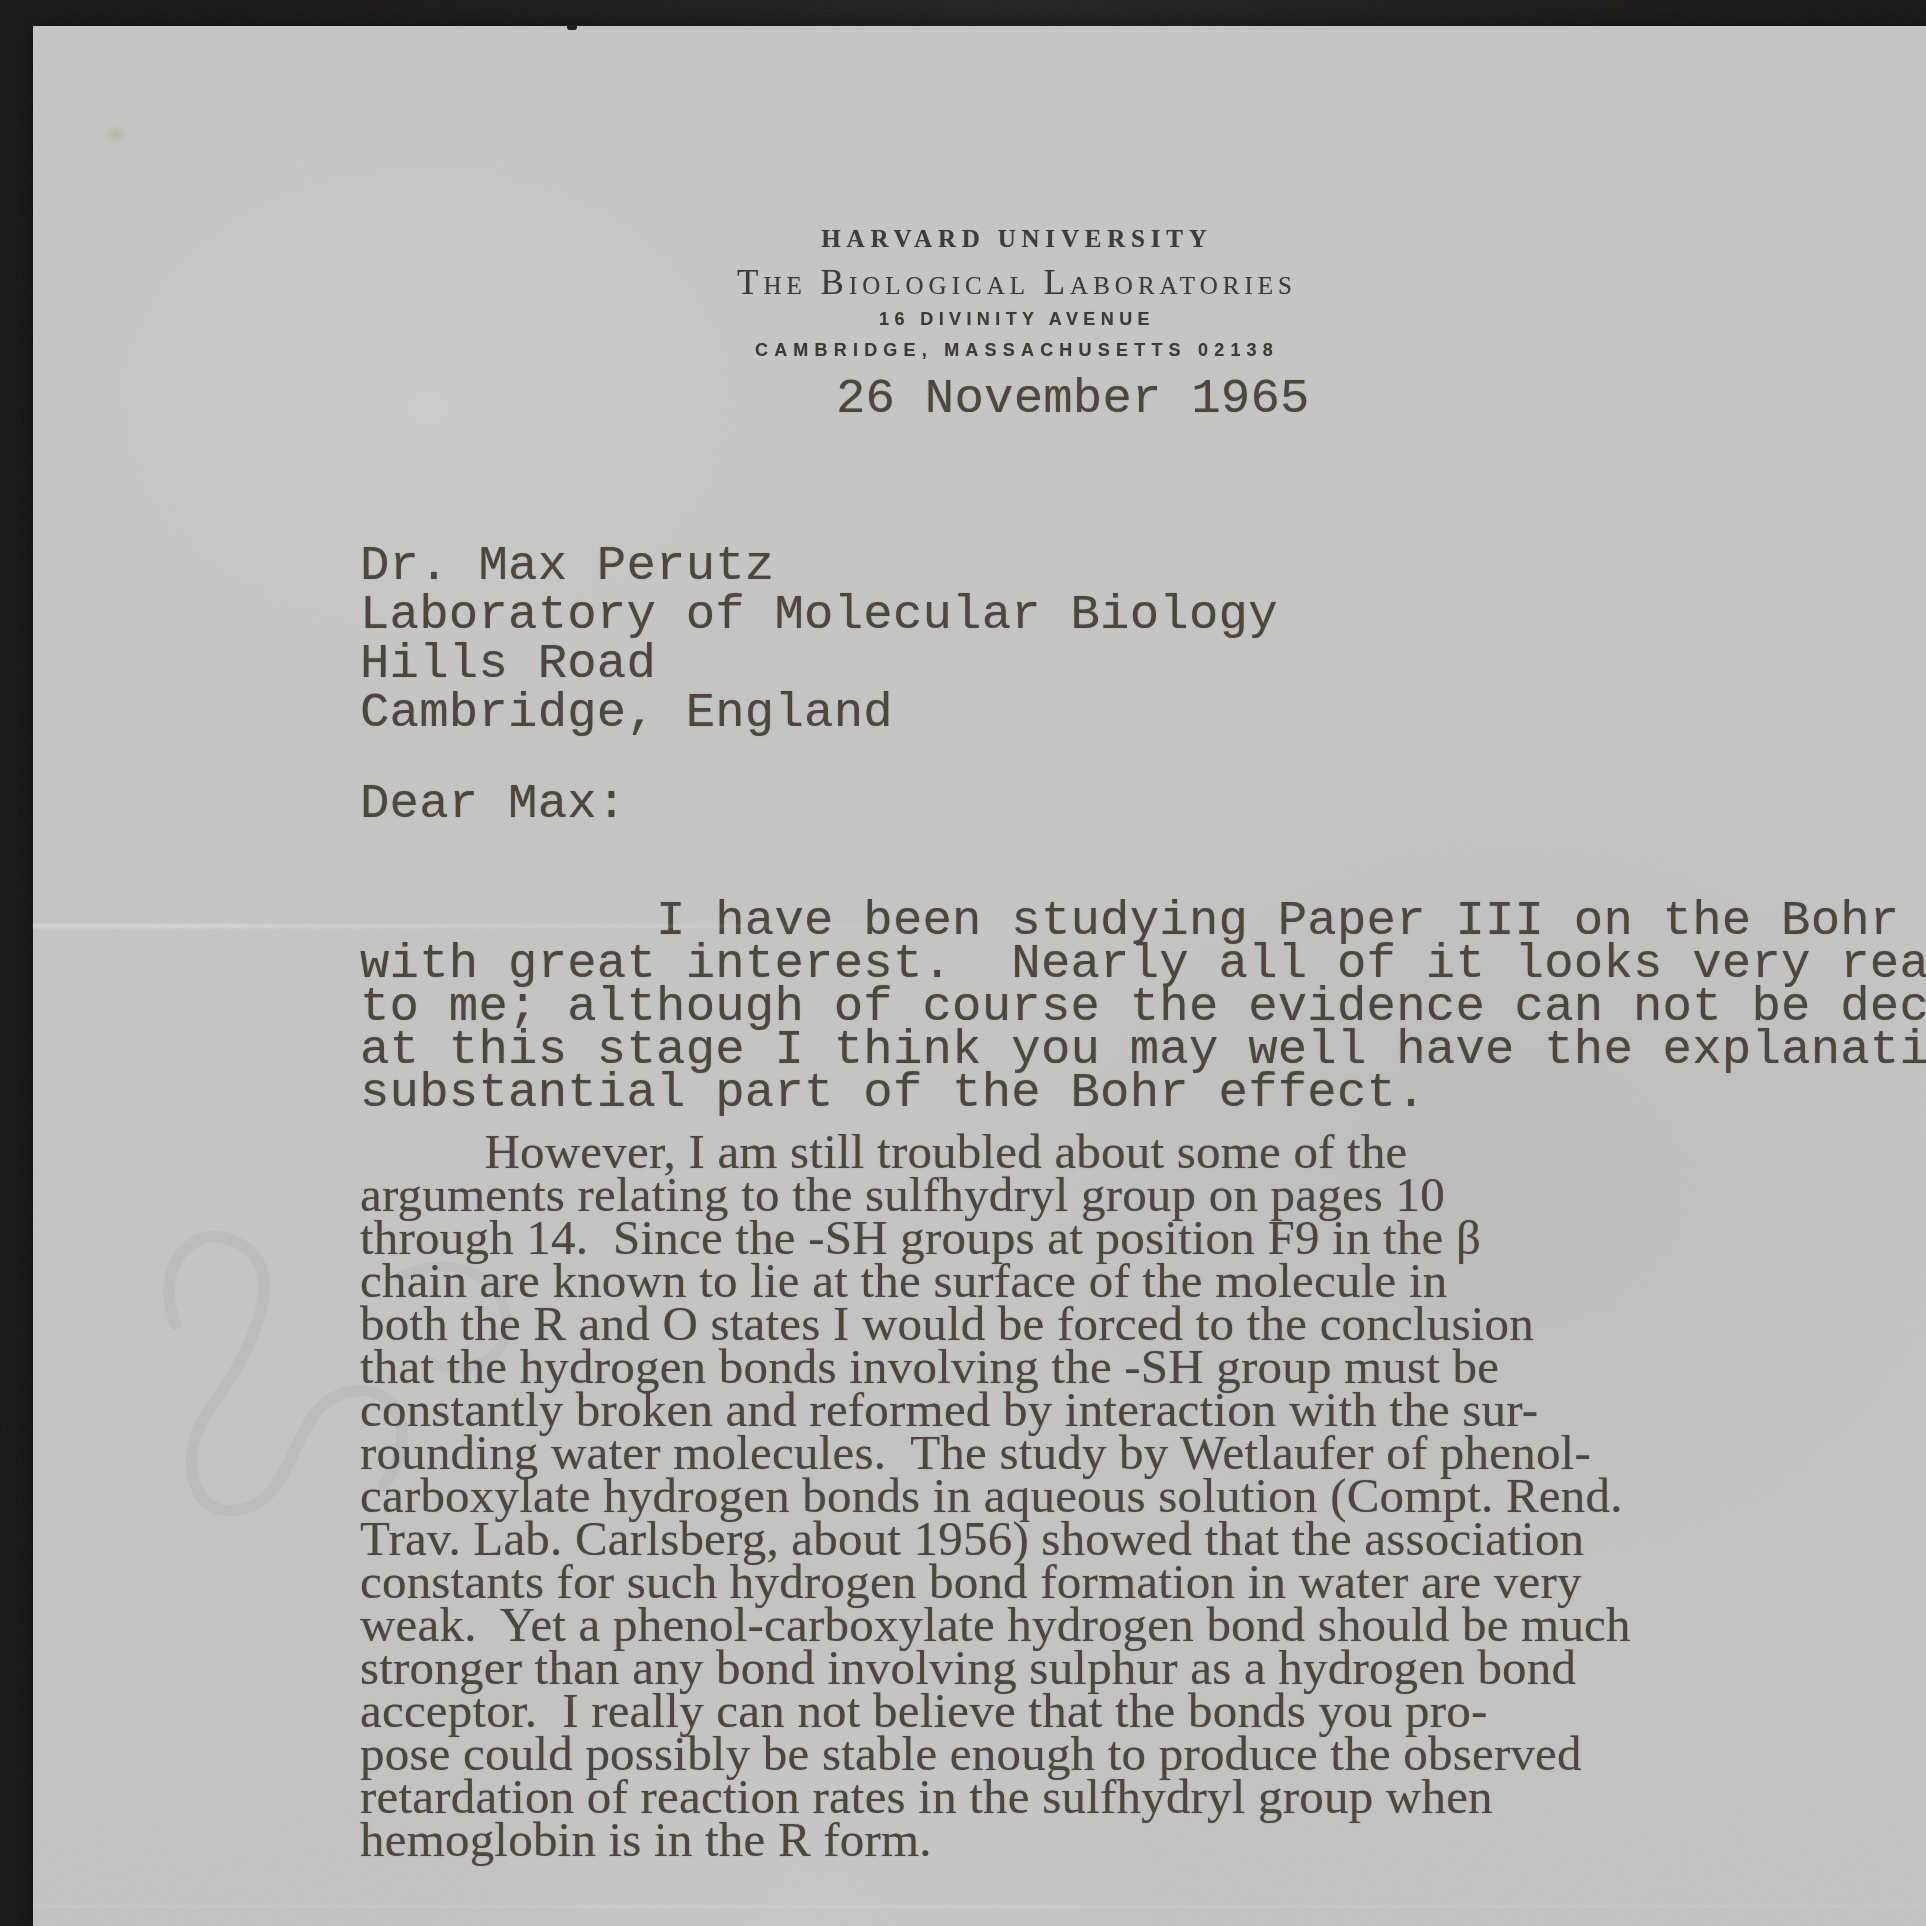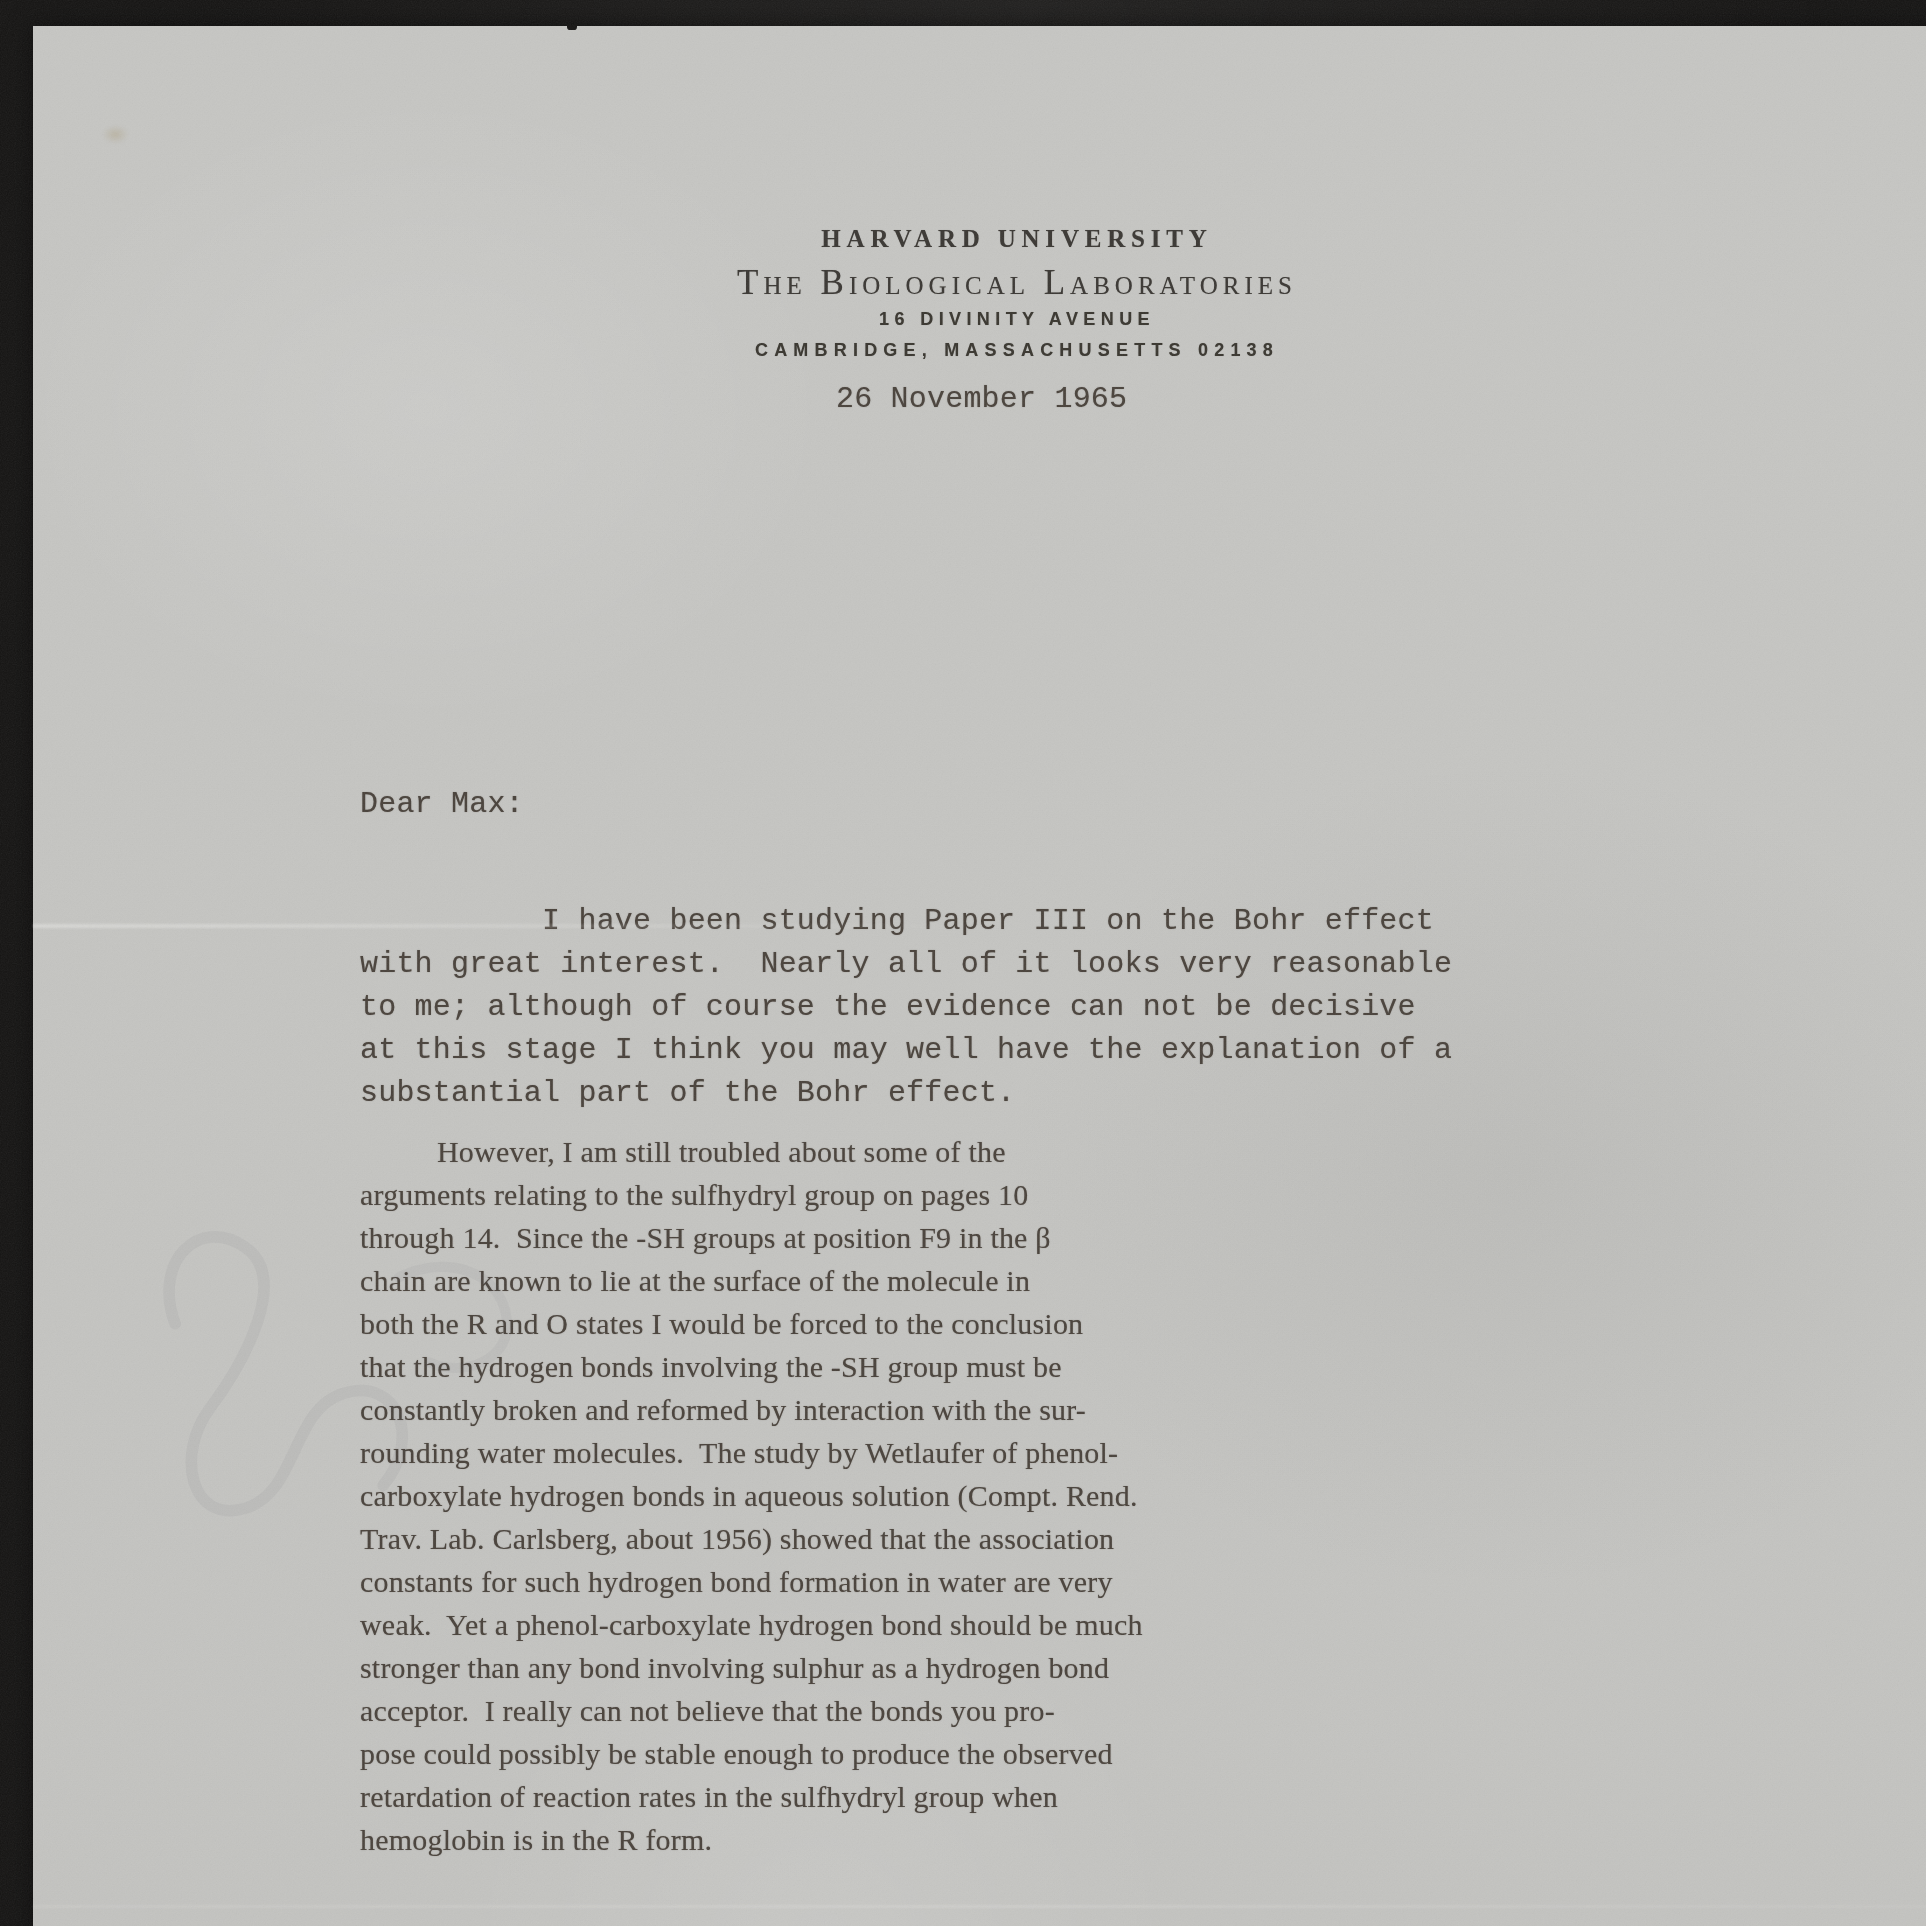--- a/index.html
+++ b/index.html
@@ -17,21 +17,21 @@
   .lh{position:absolute;left:0;right:0;text-align:center;color:#3a3733;
     font-family:"Liberation Serif","DejaVu Serif",serif;
     text-shadow:0 0 0.8px rgba(58,55,51,.4);white-space:nowrap;}
   .lh-univ{top:200px;font-size:25px;line-height:25px;letter-spacing:5.8px;font-weight:600;}
   .lh-dept{top:239px;font-size:35px;line-height:35px;letter-spacing:5px;font-variant:small-caps;font-weight:500;}
   .lh-street{top:284px;font-size:18px;line-height:18px;letter-spacing:5.4px;
     font-family:"Liberation Sans","DejaVu Sans",sans-serif;font-weight:700;color:#39362f;}
   .lh-city{top:315px;font-size:18px;line-height:18px;letter-spacing:6.2px;
     font-family:"Liberation Sans","DejaVu Sans",sans-serif;font-weight:700;color:#39362f;}
   .typed{position:absolute;margin:0;font-family:"Liberation Mono","DejaVu Sans Mono",monospace;
-    font-size:30px;line-height:43px;color:#49423b;letter-spacing:0.2px;
+    font-size:49px;line-height:43px;color:#49423b;letter-spacing:0.2px;
     text-shadow:0 0 1.2px rgba(73,66,59,.45);white-space:pre;}
   .date-line{left:803px;top:352px;}
   .recipient{left:327px;top:516px;line-height:49px;}
   .salutation{left:327px;top:757px;}
   .para1{left:327px;top:846px;margin-top:28px;}
   .para2{left:327px;top:1104px;font-family:Liberation Serif, serif;}
   .crease{position:absolute;pointer-events:none;}
   .crease1{left:0;top:898px;width:963px;height:3.9px;
     background:linear-gradient(to right, rgba(252,252,250,.55), rgba(252,252,250,.25) 55%, rgba(252,252,250,0));
     filter:blur(1.2px);opacity:.6;}
@@ -50,20 +50,24 @@
 <div class="canvas">
   <div class="paper">
 
     <div class="lh lh-univ">HARVARD UNIVERSITY</div>
     <div class="lh lh-dept">The Biological Laboratories</div>
     <div class="lh lh-street">16 DIVINITY AVENUE</div>
     <div class="lh lh-city">CAMBRIDGE, MASSACHUSETTS 02138</div>
 
     <div class="typed date-line">26 November 1965</div>
 
+    <pre class="typed recipient">Dr. Max Perutz
+Laboratory of Molecular Biology
+Hills Road
+Cambridge, England</pre>
 
     <div class="typed salutation">Dear Max:</div>
 
     <pre class="typed para1">          I have been studying Paper III on the Bohr effect
 with great interest.  Nearly all of it looks very reasonable
 to me; although of course the evidence can not be decisive
 at this stage I think you may well have the explanation of a
 substantial part of the Bohr effect.</pre>
 
     <pre class="typed para2">          However, I am still troubled about some of the

